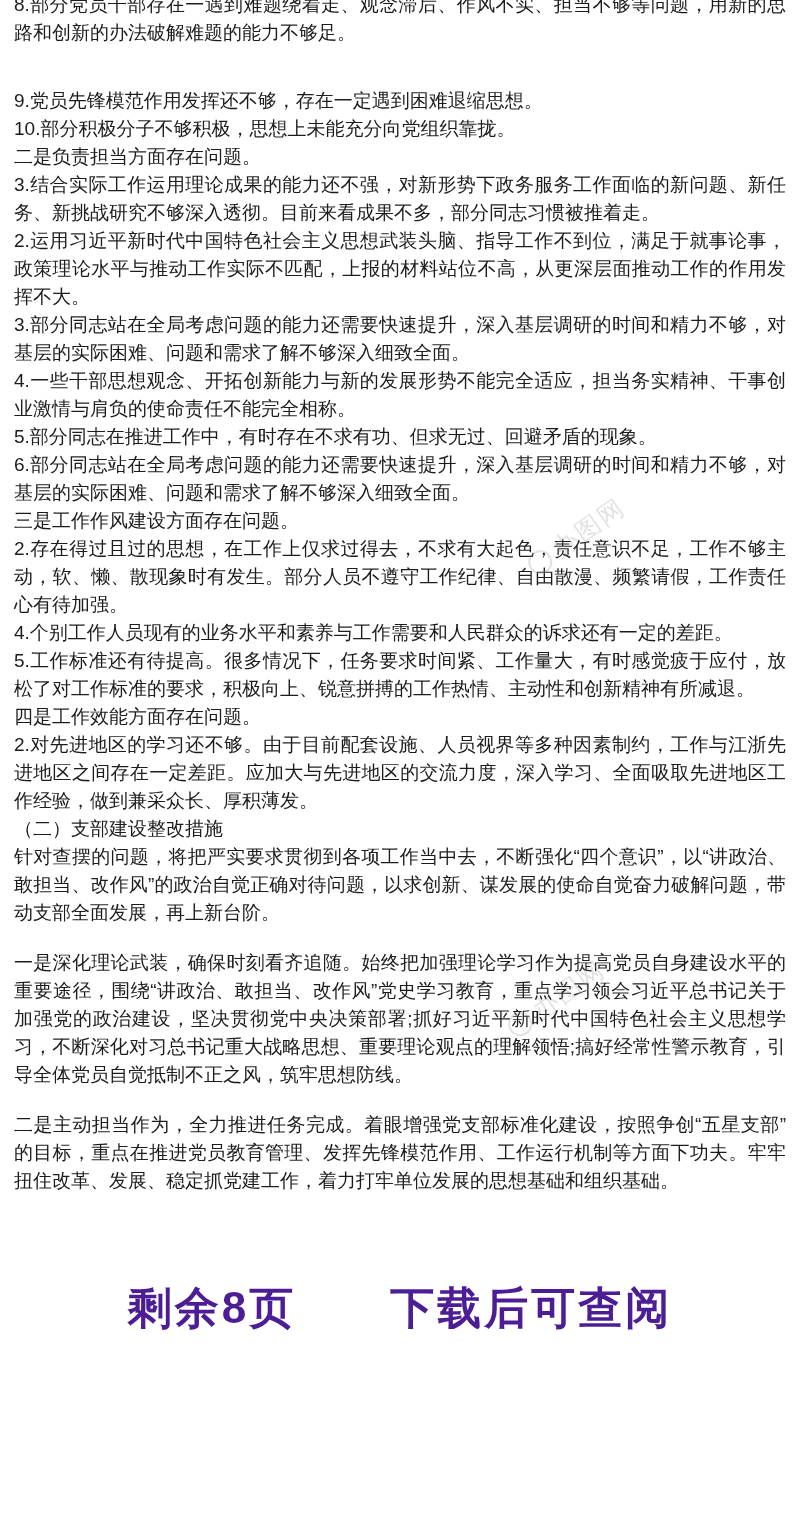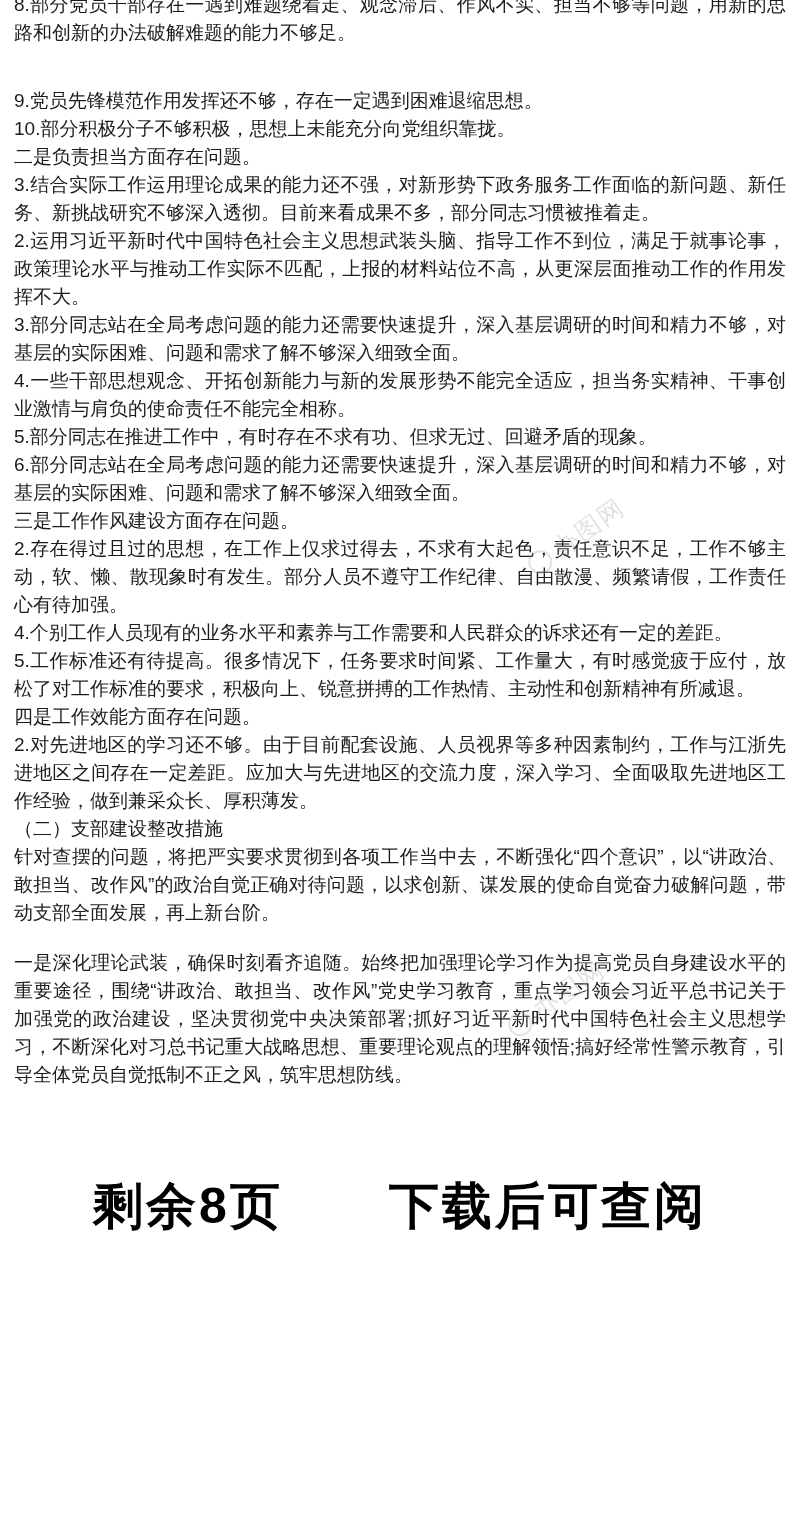--- a/index.html
+++ b/index.html
@@ -40,23 +40,23 @@
     width:20px;height:20px;
     border:2px solid #9a9a9a;
     border-radius:50%;
     flex:0 0 auto;
   }
   .wm-1{left:520px;top:520px;}
   .wm-2{left:500px;top:982px;}
   .footer{
     margin-top:84px;
     text-align:center;
-    font-size:50px;
+    font-size:44px;
     font-weight:bold;
-    color:#000000;
+    color:#4c1d95;
     letter-spacing:3px;
   }
 </style>
 </head>
 <body>
 
 <div class="page">
 
   <div class="watermark wm-1">
     <span class="wm-ring"></span>
@@ -80,17 +80,18 @@
       <p class="para">6.部分同志站在全局考虑问题的能力还需要快速提升，深入基层调研的时间和精力不够，对基层的实际困难、问题和需求了解不够深入细致全面。</p>
       <p class="para">三是工作作风建设方面存在问题。</p>
       <p class="para">2.存在得过且过的思想，在工作上仅求过得去，不求有大起色，责任意识不足，工作不够主动，软、懒、散现象时有发生。部分人员不遵守工作纪律、自由散漫、频繁请假，工作责任心有待加强。</p>
       <p class="para">4.个别工作人员现有的业务水平和素养与工作需要和人民群众的诉求还有一定的差距。</p>
       <p class="para">5.工作标准还有待提高。很多情况下，任务要求时间紧、工作量大，有时感觉疲于应付，放松了对工作标准的要求，积极向上、锐意拼搏的工作热情、主动性和创新精神有所减退。</p>
       <p class="para">四是工作效能方面存在问题。</p>
       <p class="para">2.对先进地区的学习还不够。由于目前配套设施、人员视界等多种因素制约，工作与江浙先进地区之间存在一定差距。应加大与先进地区的交流力度，深入学习、全面吸取先进地区工作经验，做到兼采众长、厚积薄发。</p>
       <p class="para">（二）支部建设整改措施</p>
       <p class="para">针对查摆的问题，将把严实要求贯彻到各项工作当中去，不断强化“四个意识”，以“讲政治、敢担当、改作风”的政治自觉正确对待问题，以求创新、谋发展的使命自觉奋力破解问题，带动支部全面发展，再上新台阶。</p>
       <p class="para spaced">一是深化理论武装，确保时刻看齐追随。始终把加强理论学习作为提高党员自身建设水平的重要途径，围绕“讲政治、敢担当、改作风”党史学习教育，重点学习领会习近平总书记关于加强党的政治建设，坚决贯彻党中央决策部署;抓好习近平新时代中国特色社会主义思想学习，不断深化对习总书记重大战略思想、重要理论观点的理解领悟;搞好经常性警示教育，引导全体党员自觉抵制不正之风，筑牢思想防线。</p>
+      <p class="para spaced">二是主动担当作为，全力推进任务完成。着眼增强党支部标准化建设，按照争创“五星支部”的目标，重点在推进党员教育管理、发挥先锋模范作用、工作运行机制等方面下功夫。牢牢扭住改革、发展、稳定抓党建工作，着力打牢单位发展的思想基础和组织基础。</p>
     </div>
 
   <div class="footer">剩余8页　　下载后可查阅</div>
 
 </div>
 
 </body></html>

